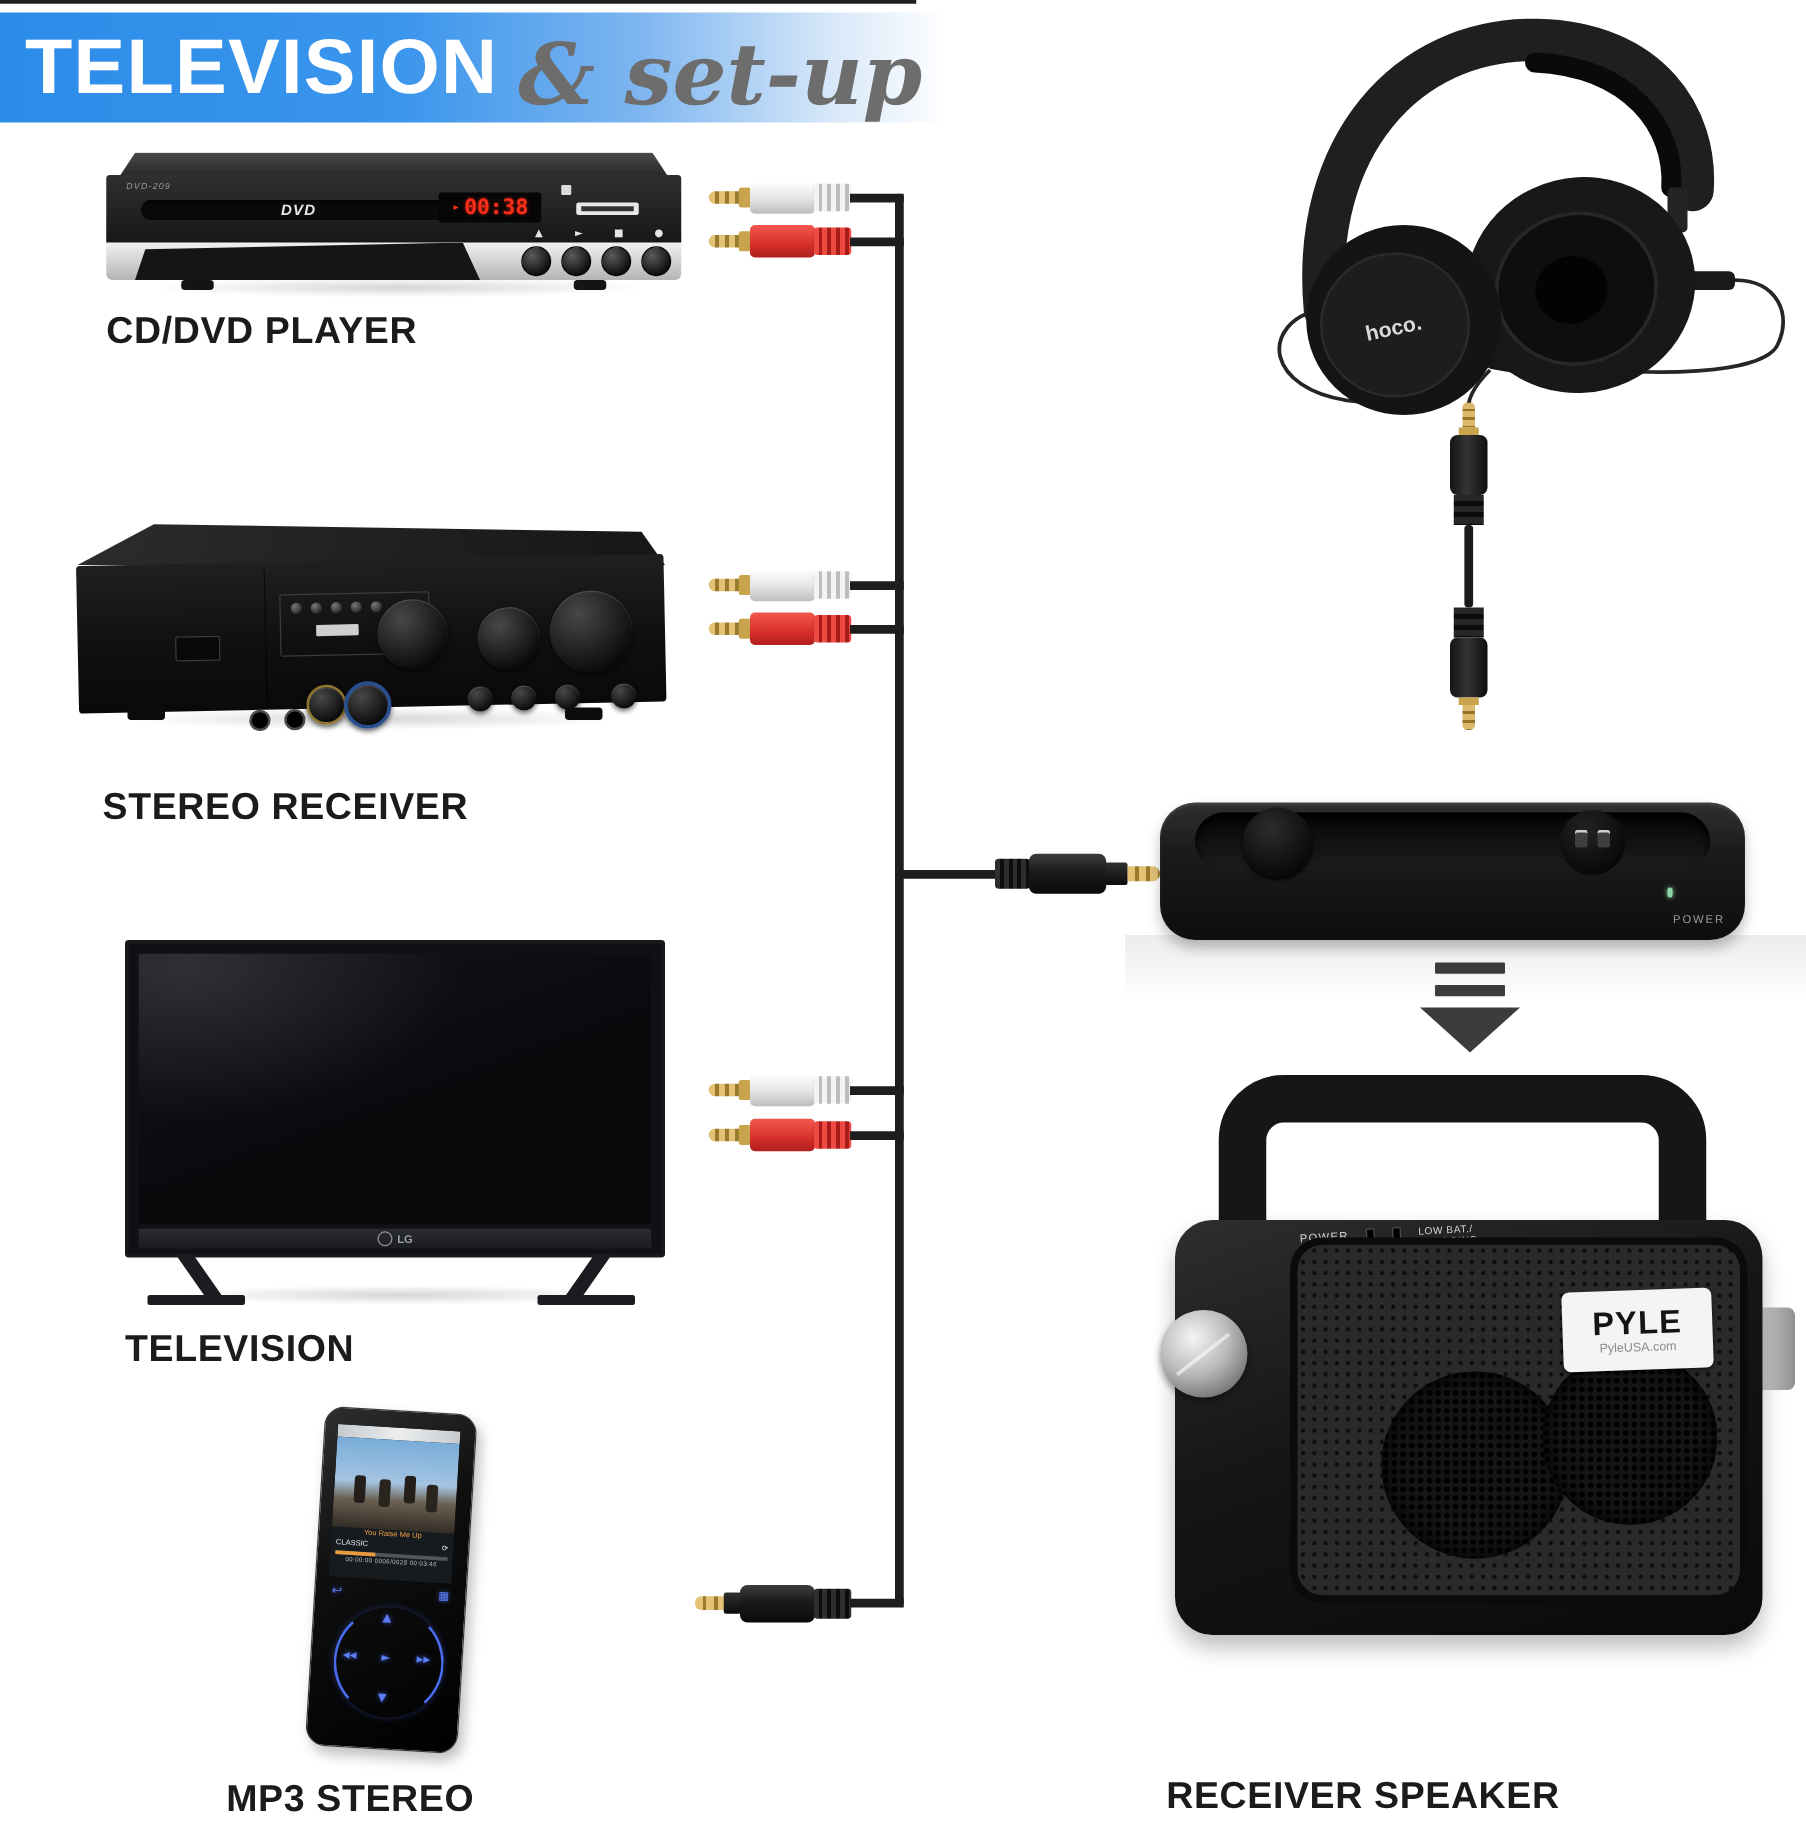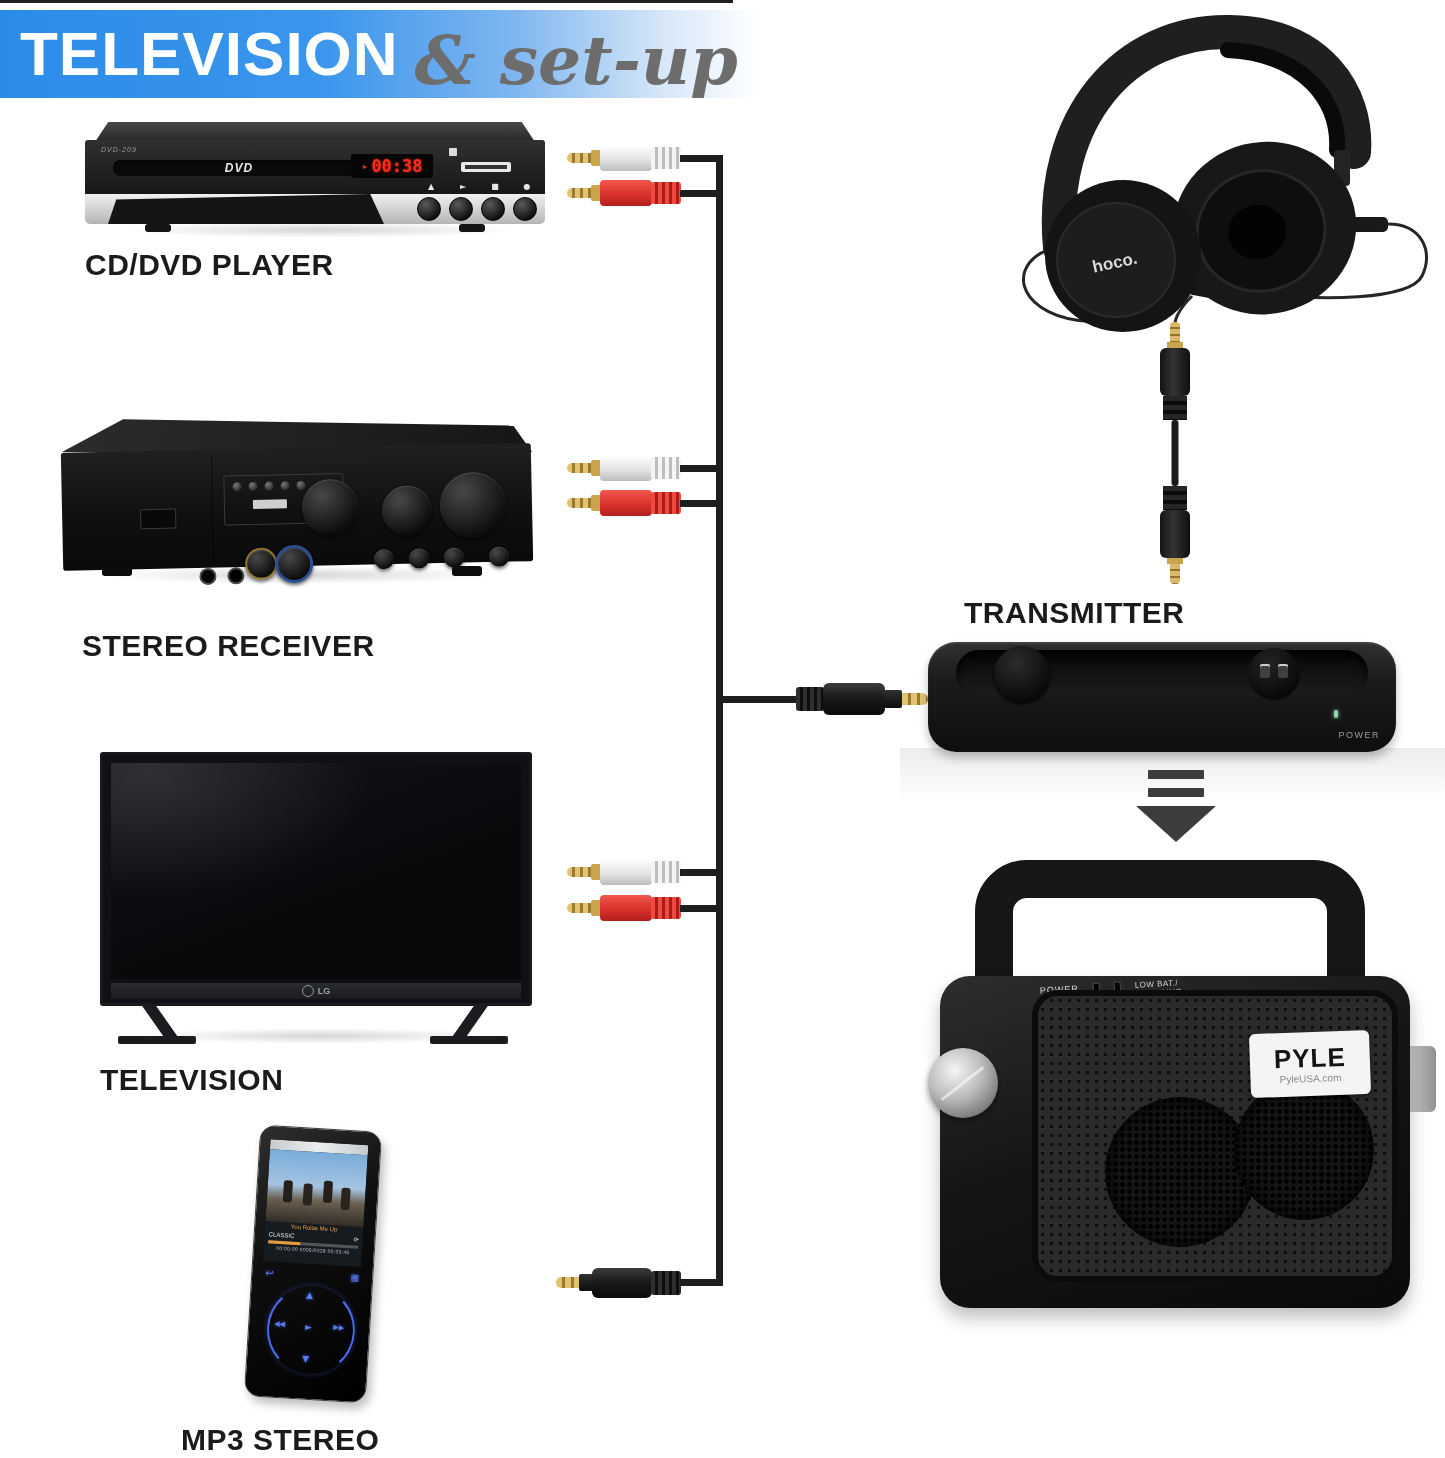--- a/index.html
+++ b/index.html
@@ -404,21 +404,20 @@
     <div class="ccol t"></div>
     <div class="cbody t"></div>
     <div class="cribs t"></div>
     <div class="cwire"></div>
     <div class="cribs b"></div>
     <div class="cbody b"></div>
     <div class="ccol b"></div>
     <div class="ctip b"></div>
   </div>
 
-  <div class="abs label" style="left:964px;top:596px;width:400px;">TRANSMITTER</div>
   <div class="abs tx-reflect"></div>
   <div class="abs tx">
     <div class="recess"></div>
     <div class="knob"></div>
     <div class="post">
       <div class="sw" style="left:12px;"></div>
       <div class="sw" style="left:30px;"></div>
     </div>
     <div class="led"></div>
     <div class="pwr-label">POWER</div>
@@ -447,14 +446,15 @@
         <div class="badge">
           <span class="brand">PYLE</span>
           <span class="site">PyleUSA.com</span>
         </div>
       </div>
     </div>
     <div class="knob">
         <i></i>
       </div>
   </div>
+  <div class="abs label" style="left:933px;top:1420px;width:500px;">RECEIVER SPEAKER</div>
 
 </div>
 
 </body></html>

